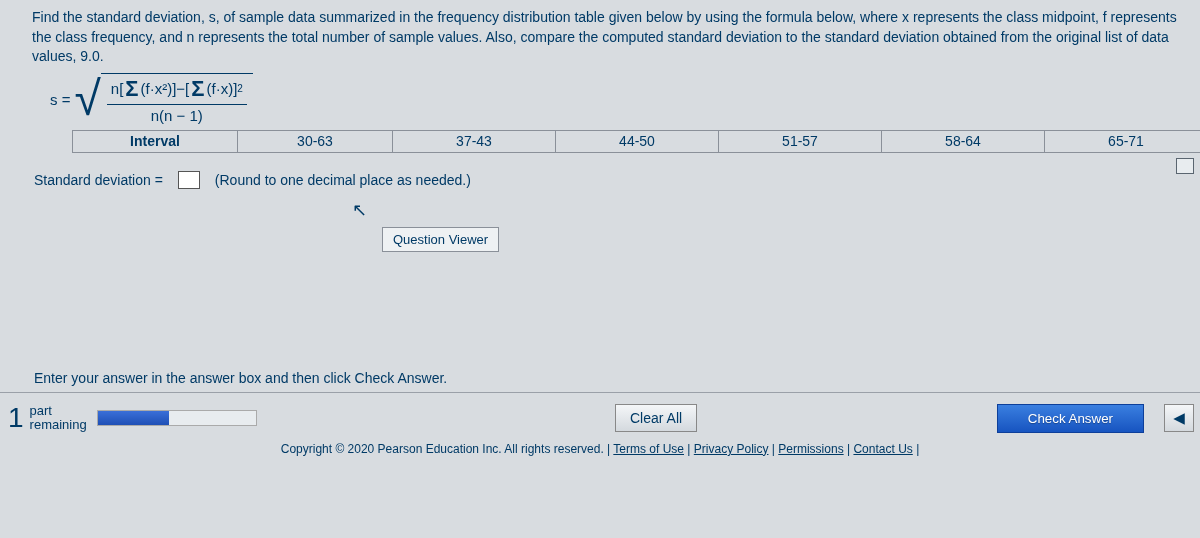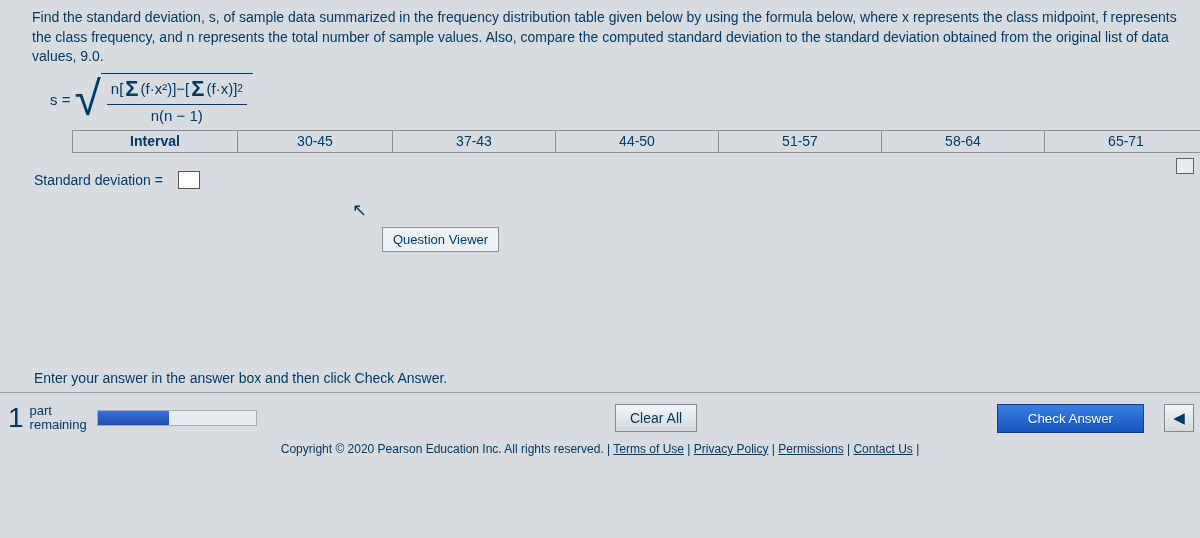--- a/index.html
+++ b/index.html
@@ -198,35 +198,36 @@
         </div>
         <div class="den">n(n − 1)</div>
       </div>
     </div>
   </div>
 
   <table>
     <tbody>
         <tr>
       <td class="rowhdr">Interval</td>
-      <td class="first-data">30-45</td>
+      <td class="first-data">30-63</td>
       <td>37-43</td>
       <td>44-50</td>
       <td>51-57</td>
       <td>58-64</td>
       <td>65-71</td>
       <td class="gap-right"></td>
     </tr>
   </tbody>
     </table>
   <div class="copy-icon"></div>
 
   <div class="std-row">
     <span>Standard deviation =</span>
     <span class="ans-box"></span>
+    <span>(Round to one decimal place as needed.)</span>
   </div>
 
   <div class="cursor-icon">↖</div>
   <div class="qv-btn">Question Viewer</div>
 
   <div class="instruct">Enter your answer in the answer box and then click Check Answer.</div>
 </div>
 
 <div class="bottom-bar">
   <div class="part-num">1</div>

